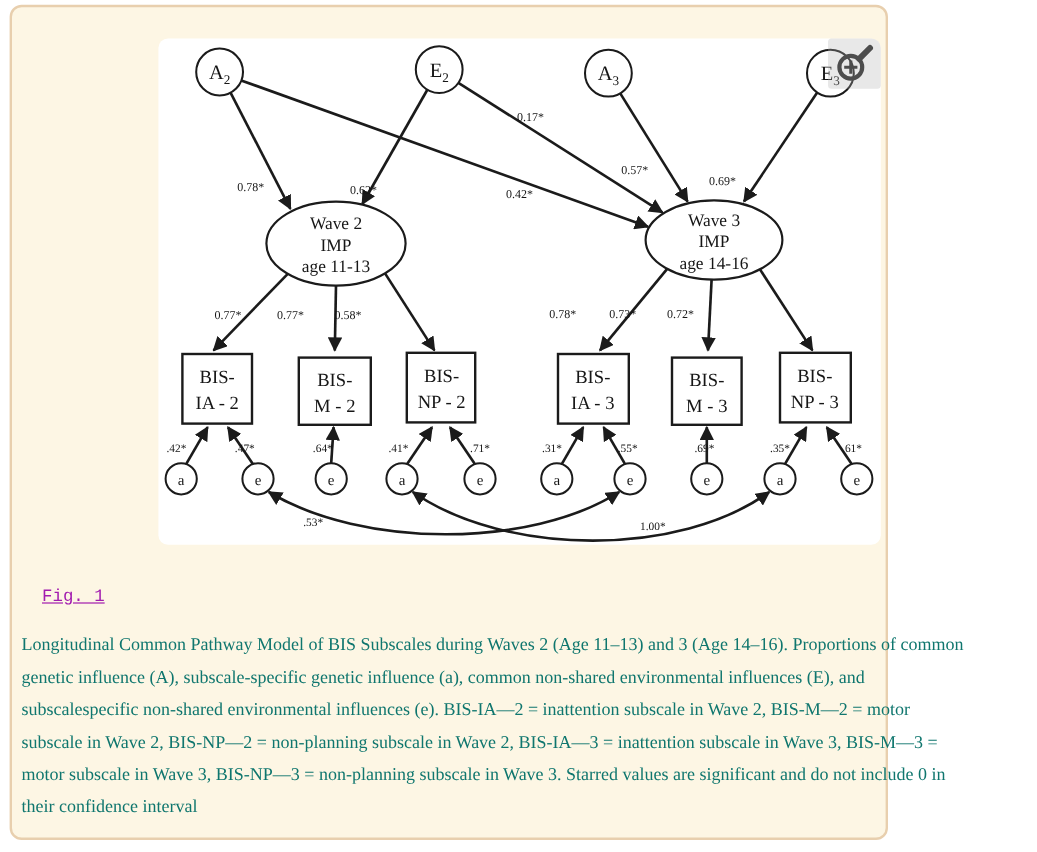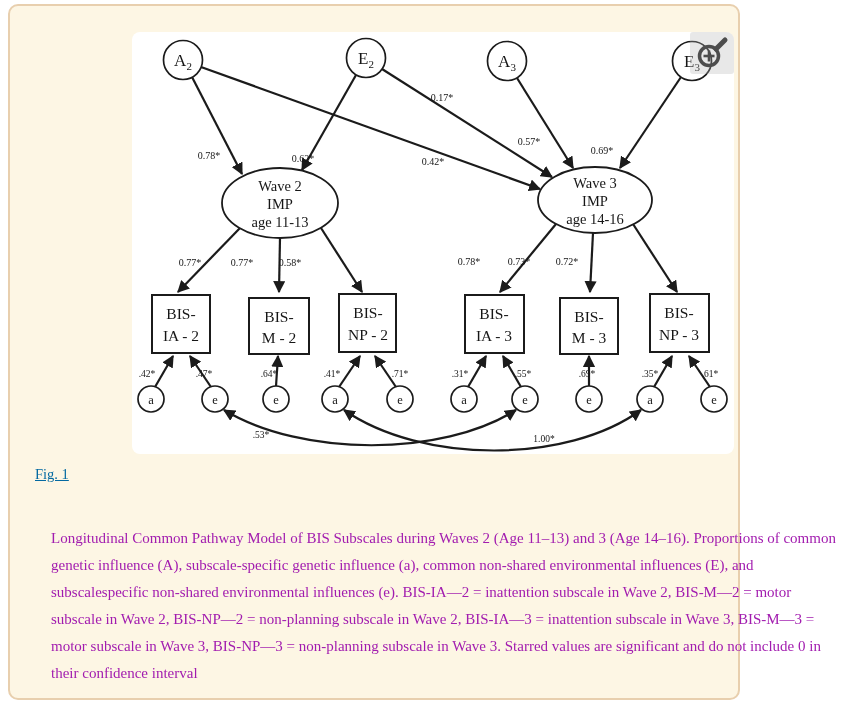--- a/index.html
+++ b/index.html
@@ -13,24 +13,24 @@
   svg text{fill:#161616;}
   .node-t{font-size:17px;}
   .node-sub{font-size:11px;}
   .ell-t{font-size:14.5px;}
   .box-t{font-size:15.5px;}
   .sc-t{font-size:12.5px;}
   .coef{font-size:10px;}
   .coef-sm{font-size:9.5px;}
   .shape{fill:#ffffff;stroke:#1b1b1b;}
   .arrow{stroke:#1b1b1b;stroke-width:2.2;fill:none;}
-  .fig-link{position:absolute;left:25px;top:460px;font-size:14.5px;color:#0369a1;
-    text-decoration:underline;cursor:pointer;}
-  .caption{position:absolute;left:41px;top:504px;width:792px;font-size:15px;line-height:27px;
-    color:#a21caf;}
+  .fig-link{position:absolute;left:25px;top:484px;font-size:14.5px;color:#a21caf;
+    text-decoration:underline;cursor:pointer;font-family:Liberation Mono, monospace;}
+  .caption{position:absolute;left:8px;top:504px;width:792px;font-size:15px;line-height:27px;
+    color:#0f766e;}
 </style>
 </head>
 <body>
 
 <div class="card">
 
   <div class="panel">
     <svg width="602" height="422" viewBox="0 0 602 422">
       <defs>
         <marker id="ah" viewBox="0 0 10 10" refX="9" refY="5" markerWidth="5.5" markerHeight="5.5" orient="auto-start-reverse">

